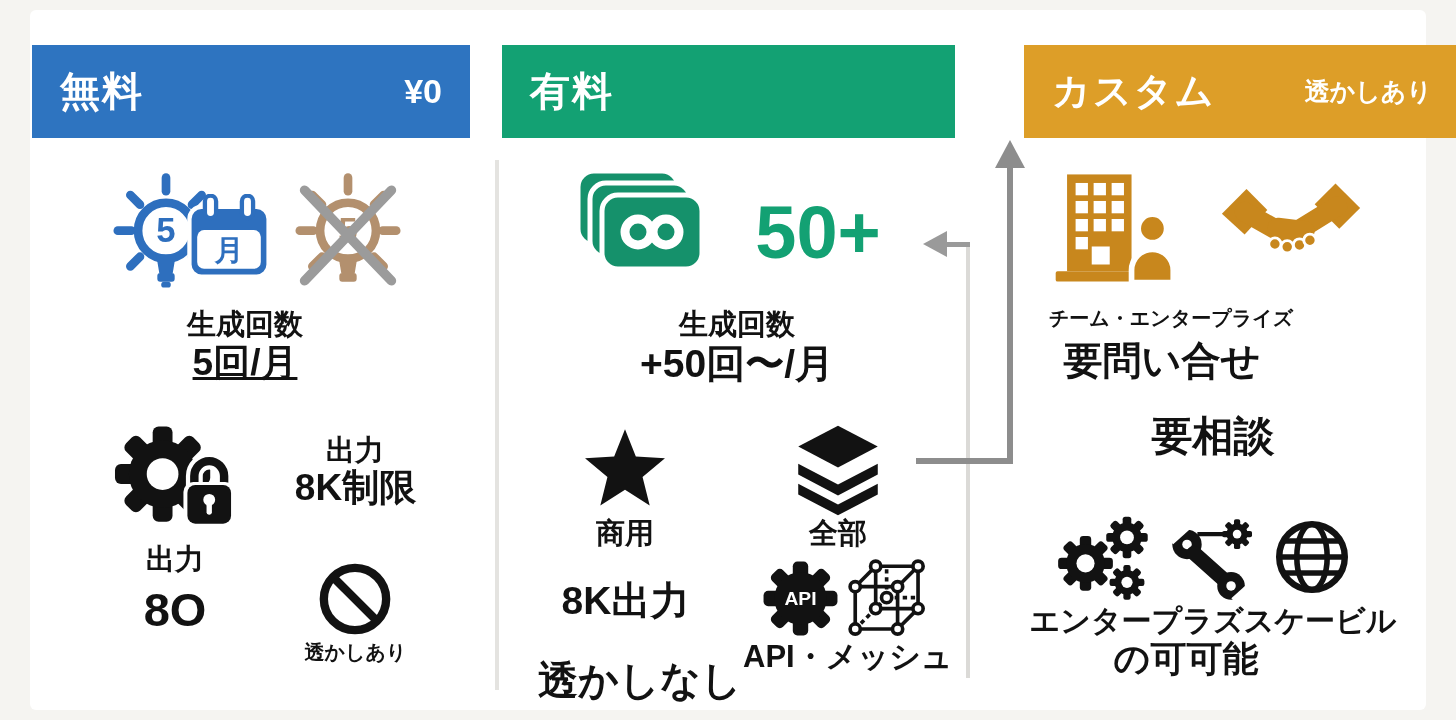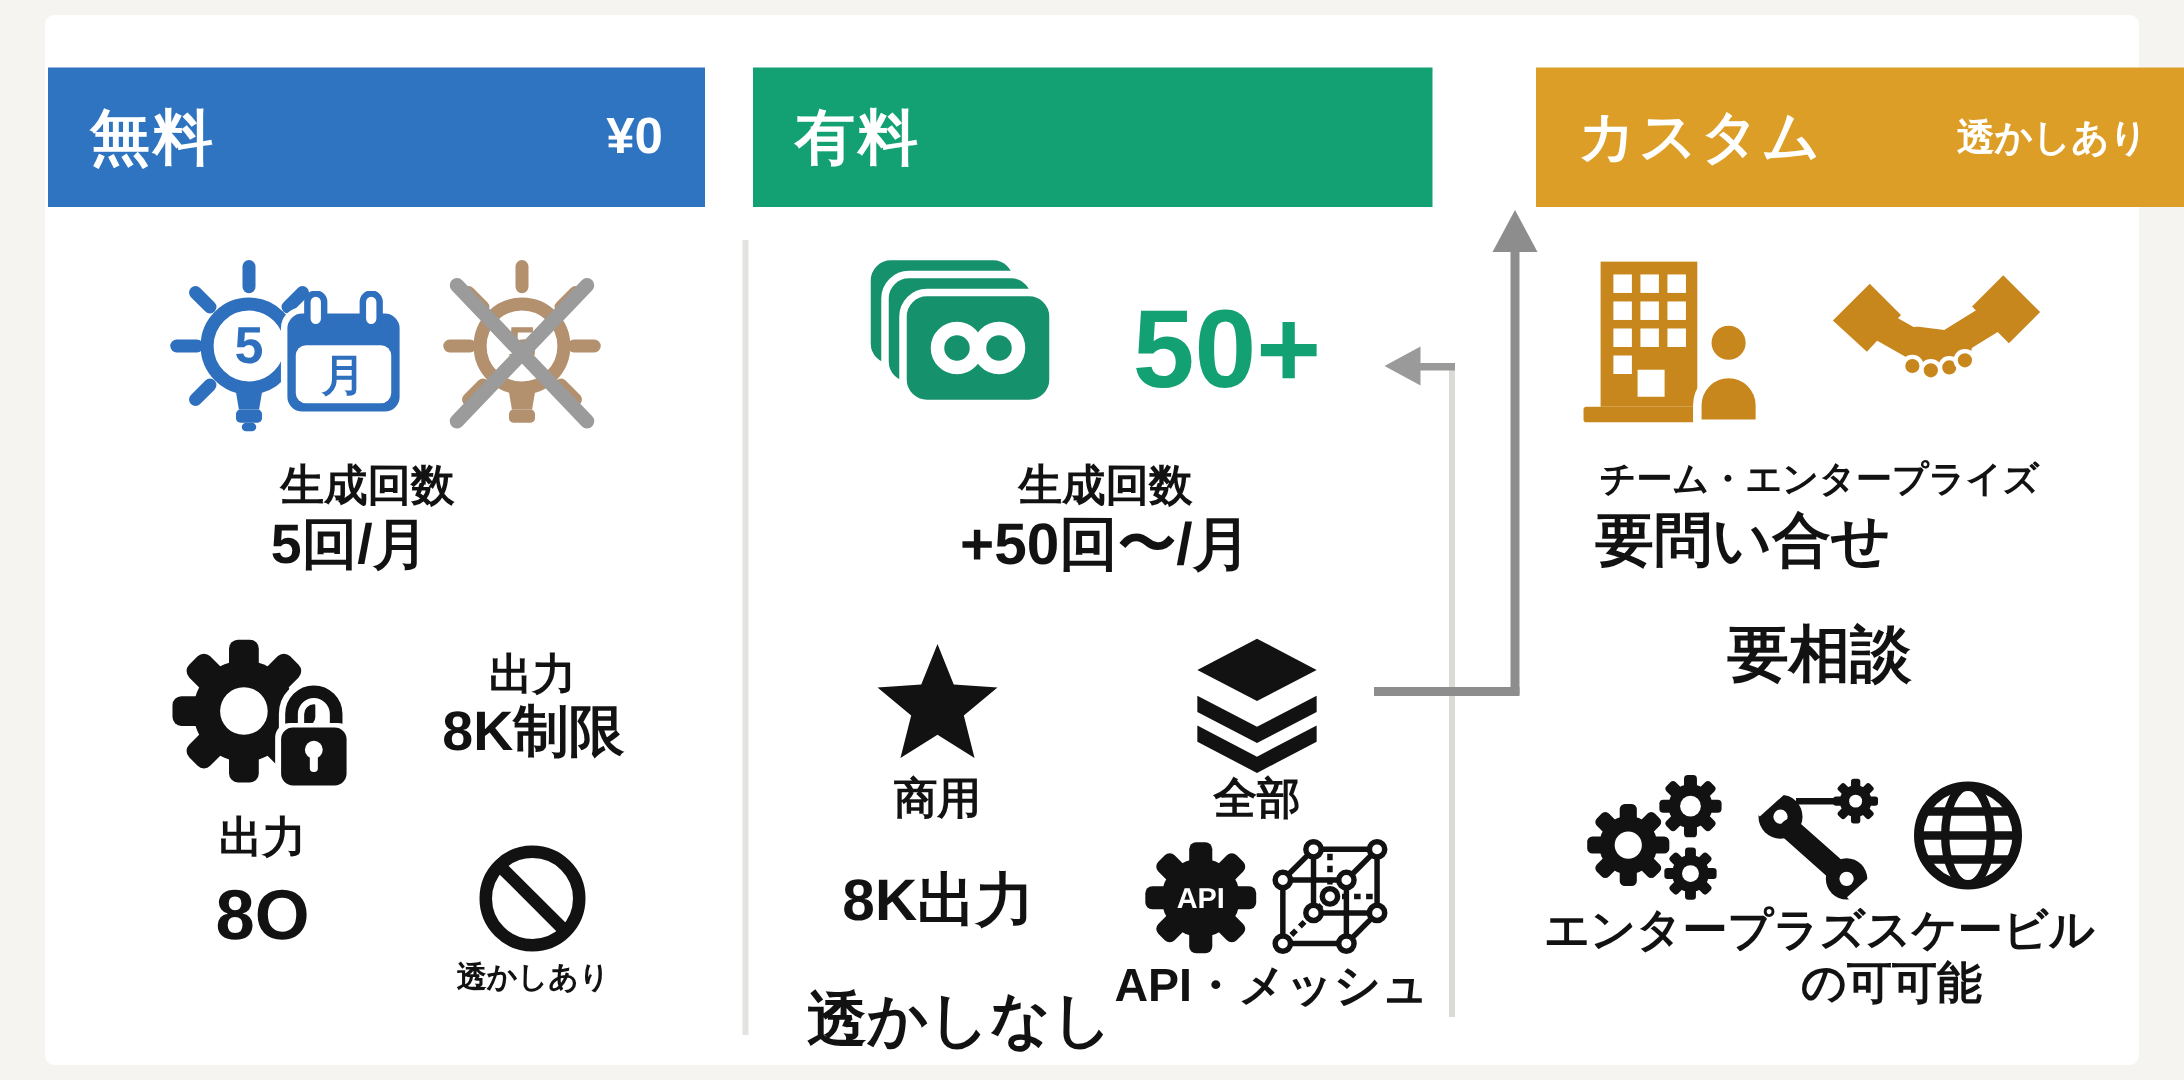--- a/index.html
+++ b/index.html
@@ -112,21 +112,21 @@
     <rect x="46" y="104" width="18" height="9" rx="3" fill="currentColor"></rect>
     <text x="55" y="72" text-anchor="middle" font-size="36" font-weight="bold" fill="currentColor">5</text>
     <g stroke="var(--c-cross-gray)" stroke-width="10" stroke-linecap="round">
       <line x1="10" y1="18" x2="100" y2="112"></line>
       <line x1="100" y1="18" x2="10" y2="112"></line>
     </g>
   </svg>
 </div>
 
 <div class="t" style="left:95px;top:308px;width:300px;font-size:29px;">生成回数</div>
-<div class="t" style="left:83px;top:342px;width:300px;font-size:37px;">5回/月</div>
+<div class="t" style="left:95px;top:342px;width:300px;font-size:37px;text-decoration:underline;">5回/月</div>
 
 <div class="icon" style="left:113px;top:424px;width:124px;height:110px;color:var(--c-ink)">
   <svg viewBox="0 0 125 110">
     <use href="#gear-g" fill="currentColor"></use>
     <circle cx="50" cy="50" r="16" fill="#fff"></circle>
     <path d="M82 62 v-10 a15 15 0 0 1 30 0 v10" fill="none" stroke="#fff" stroke-width="17"></path>
     <path d="M82 62 v-10 a15 15 0 0 1 30 0 v10" fill="none" stroke="currentColor" stroke-width="8.5"></path>
     <rect x="71" y="58" width="52" height="45" rx="10" fill="#fff"></rect>
     <rect x="75" y="61" width="44" height="39" rx="8" fill="currentColor"></rect>
     <circle cx="97" cy="76" r="6" fill="#fff"></circle>
@@ -249,21 +249,21 @@
     <rect x="50" y="40" width="50" height="22" rx="11" fill="currentColor" transform="rotate(7 75 51)"></rect>
     <g fill="currentColor" stroke="#fff" stroke-width="3">
       <circle cx="58" cy="66" r="6.5"></circle>
         <circle cx="71" cy="69" r="6.5"></circle>
         <circle cx="84" cy="67" r="6.5"></circle>
         <circle cx="95" cy="62" r="6.5"></circle>
     </g>
   </svg>
 </div>
 
-<div class="t" style="left:1022px;top:307px;width:382px;font-size:24px;">チーム・エンタープライズ</div>
+<div class="t" style="left:980px;top:307px;width:382px;font-size:20px;">チーム・エンタープライズ</div>
 <div class="t" style="left:1012px;top:339px;width:300px;font-size:39px;">要問い合せ</div>
 <div class="t" style="left:1063px;top:414px;width:300px;font-size:41px;">要相談</div>
 
 <div class="icon" style="left:1057px;top:514px;width:108px;height:97px;color:var(--c-ink)">
   <svg viewBox="0 0 125 112">
     <use href="#gear-g" fill="currentColor" transform="translate(0,24) scale(0.66)"></use>
     <circle cx="33" cy="57" r="10.5" fill="#fff"></circle>
     <use href="#gear-g" fill="currentColor" transform="translate(56,2) scale(0.5)"></use>
     <circle cx="81" cy="27" r="8" fill="#fff"></circle>
     <use href="#gear-g" fill="currentColor" transform="translate(60,58) scale(0.42)"></use>
@@ -290,13 +290,13 @@
   <svg viewBox="0 0 100 100">
     <circle cx="50" cy="50" r="41" fill="none" stroke="currentColor" stroke-width="8"></circle>
     <ellipse cx="50" cy="50" rx="19" ry="41" fill="none" stroke="currentColor" stroke-width="7"></ellipse>
     <line x1="9" y1="50" x2="91" y2="50" stroke="currentColor" stroke-width="7"></line>
     <line x1="14" y1="30" x2="86" y2="30" stroke="currentColor" stroke-width="7"></line>
     <line x1="14" y1="70" x2="86" y2="70" stroke="currentColor" stroke-width="7"></line>
   </svg>
 </div>
 
 <div class="t" style="left:1018px;top:604px;width:390px;font-size:30px;">エンタープラズスケービル</div>
-<div class="t" style="left:1161px;top:639px;width:200px;font-size:30px;">の可可能</div>
+<div class="t" style="left:1086px;top:639px;width:200px;font-size:36px;">の可可能</div>
 
 </body></html>

